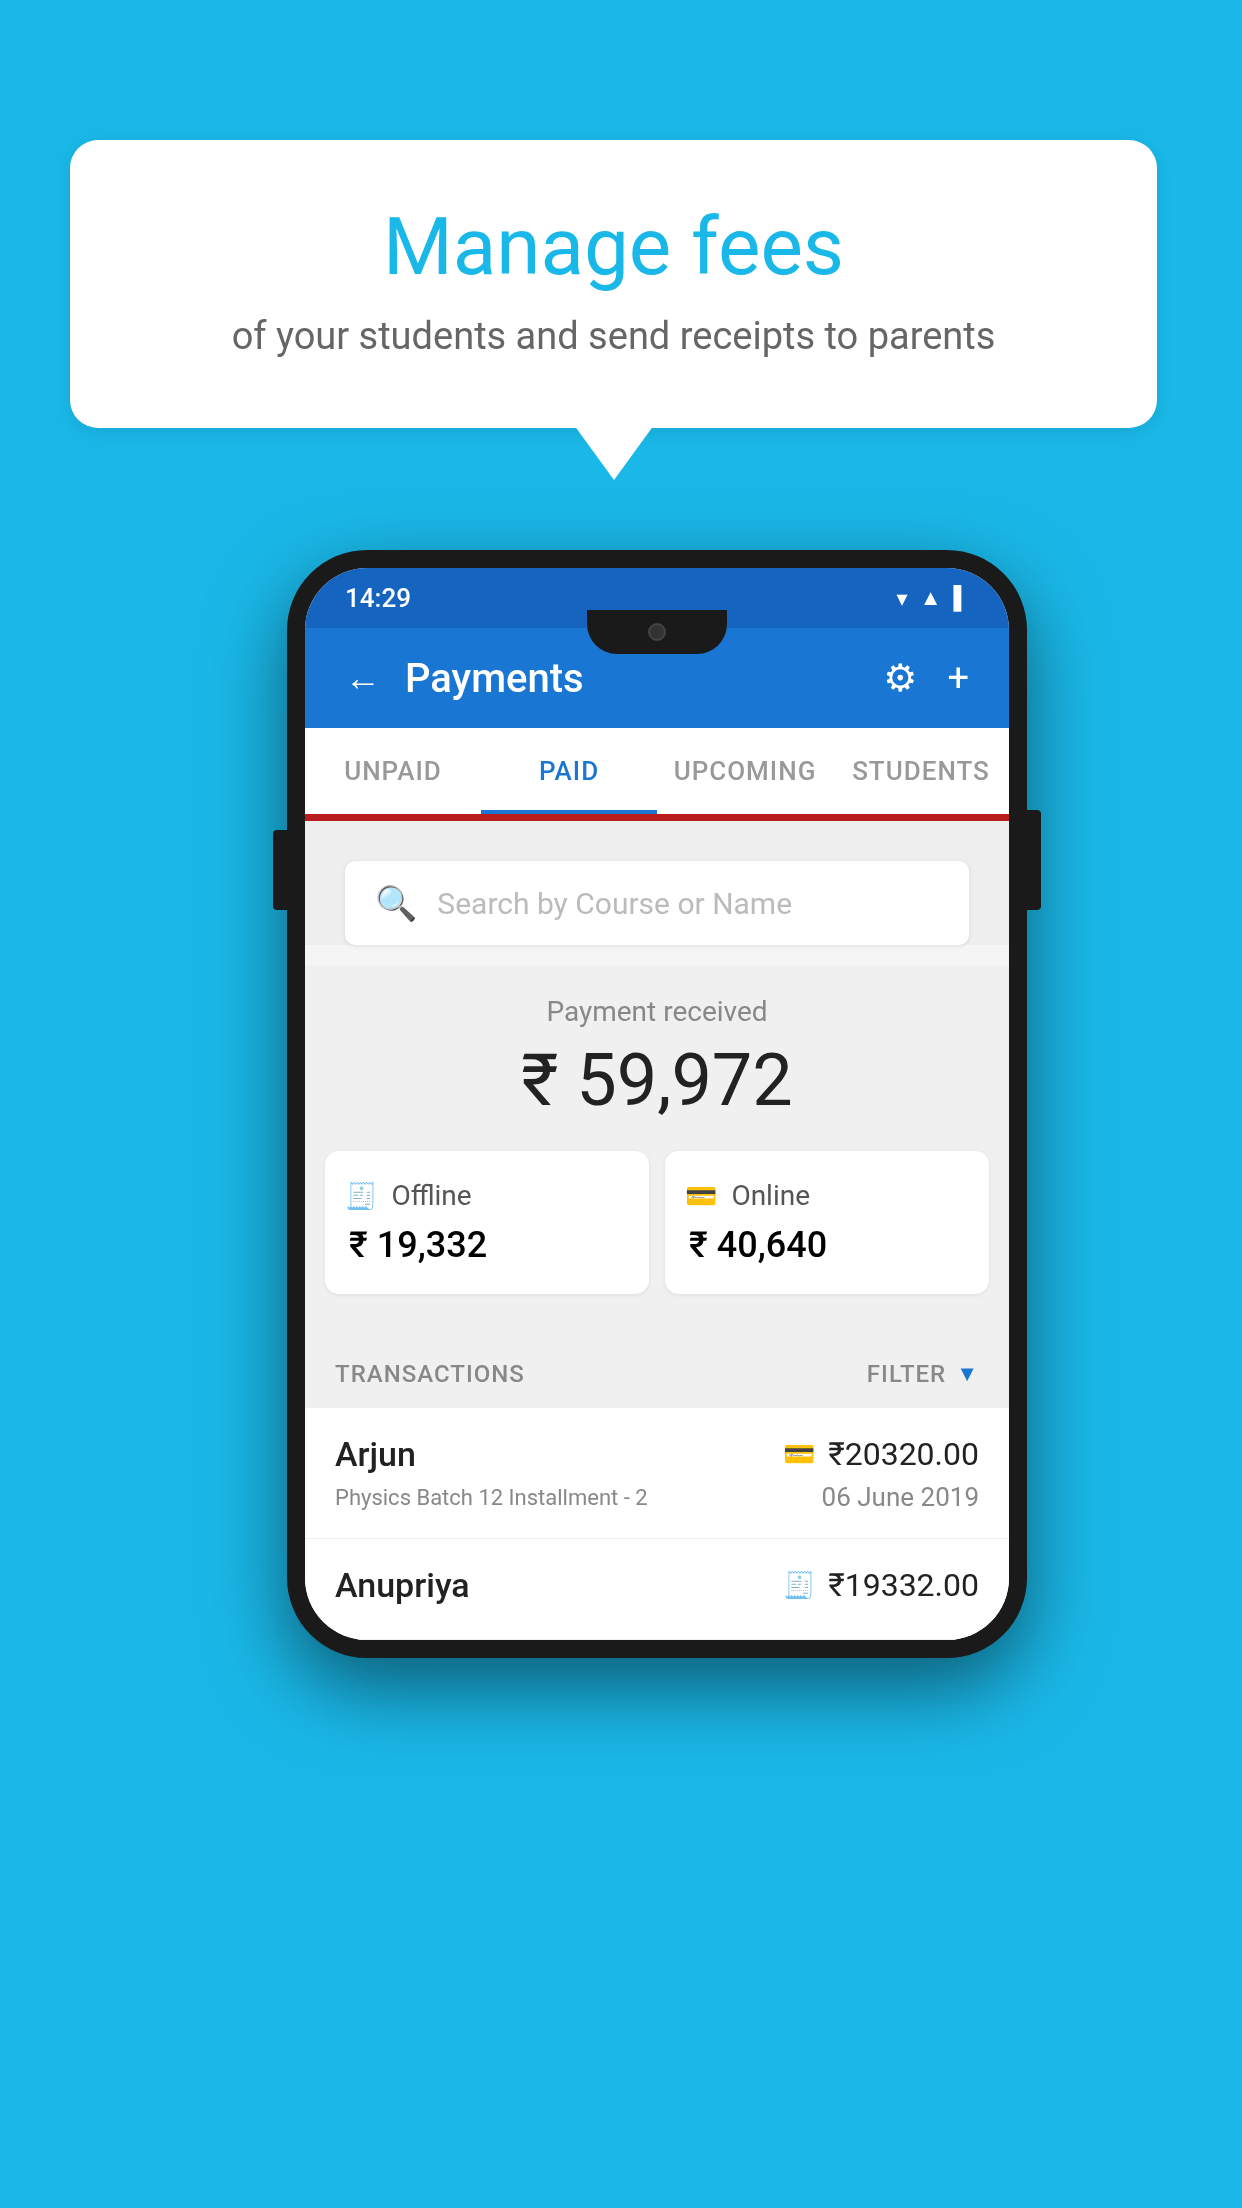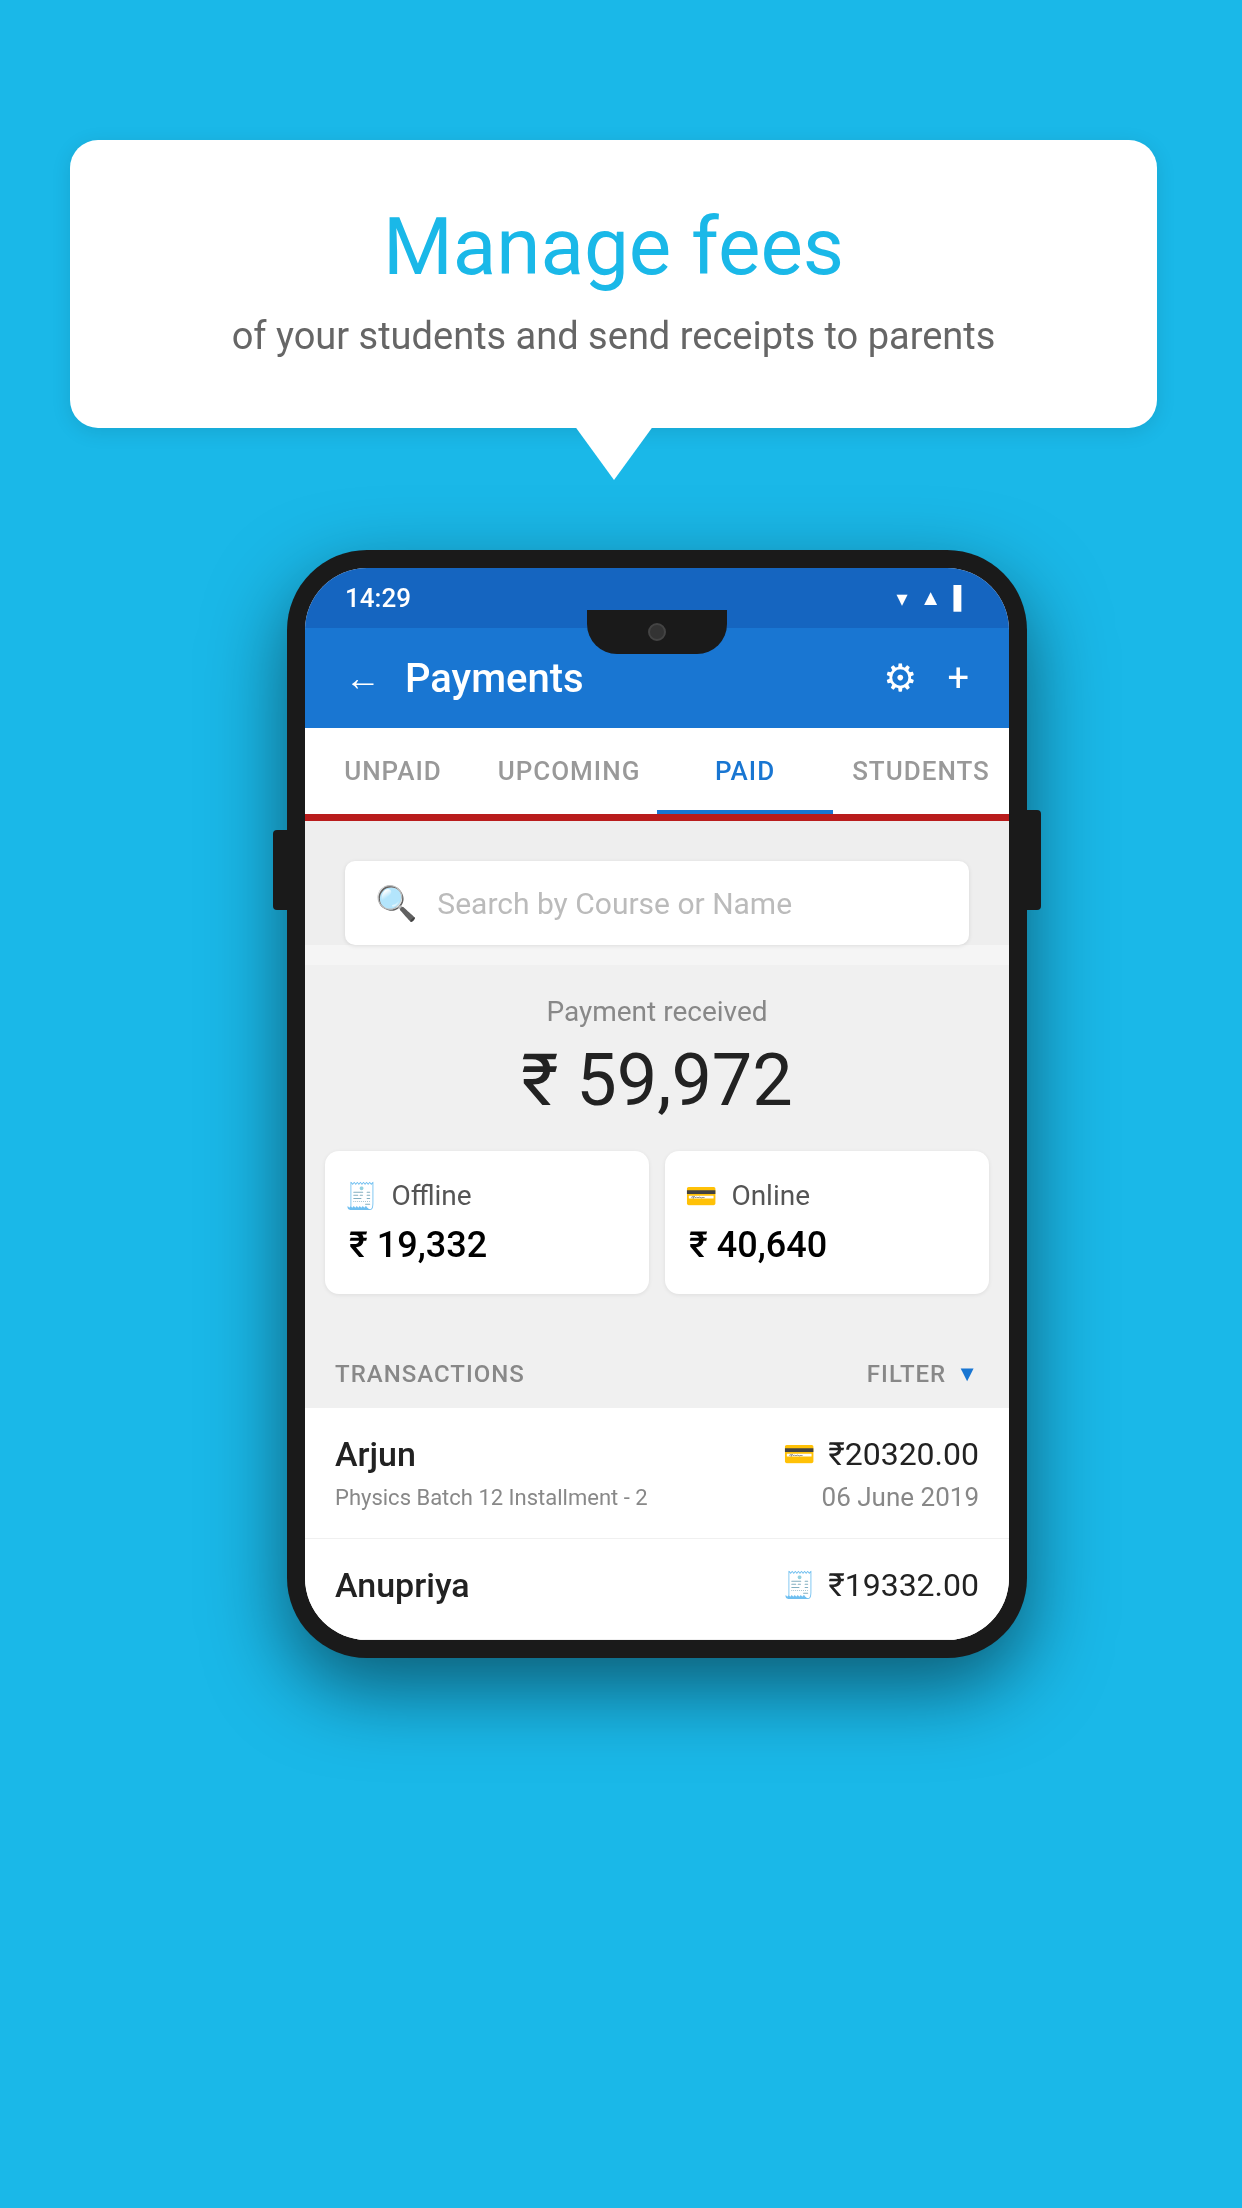--- a/index.html
+++ b/index.html
@@ -438,25 +438,25 @@
         <div class="header-right">
           <span class="gear-icon">⚙</span>
           <span class="plus-icon">+</span>
         </div>
       </div>
 
       <div class="tabs">
         <div class="tab">
           <span>UNPAID</span>
         </div>
+        <div class="tab active">
+          <span>PAID</span>
+        </div>
         <div class="tab">
           <span>UPCOMING</span>
-        </div>
-        <div class="tab active">
-          <span>PAID</span>
         </div>
         <div class="tab">
           <span>STUDENTS</span>
         </div>
       </div>
 
       <div style="background:#eeeeee; padding: 20px 20px 0;">
         <div class="search-bar">
           <span class="search-icon">🔍</span>
           <span class="search-placeholder">Search by Course or Name</span>

